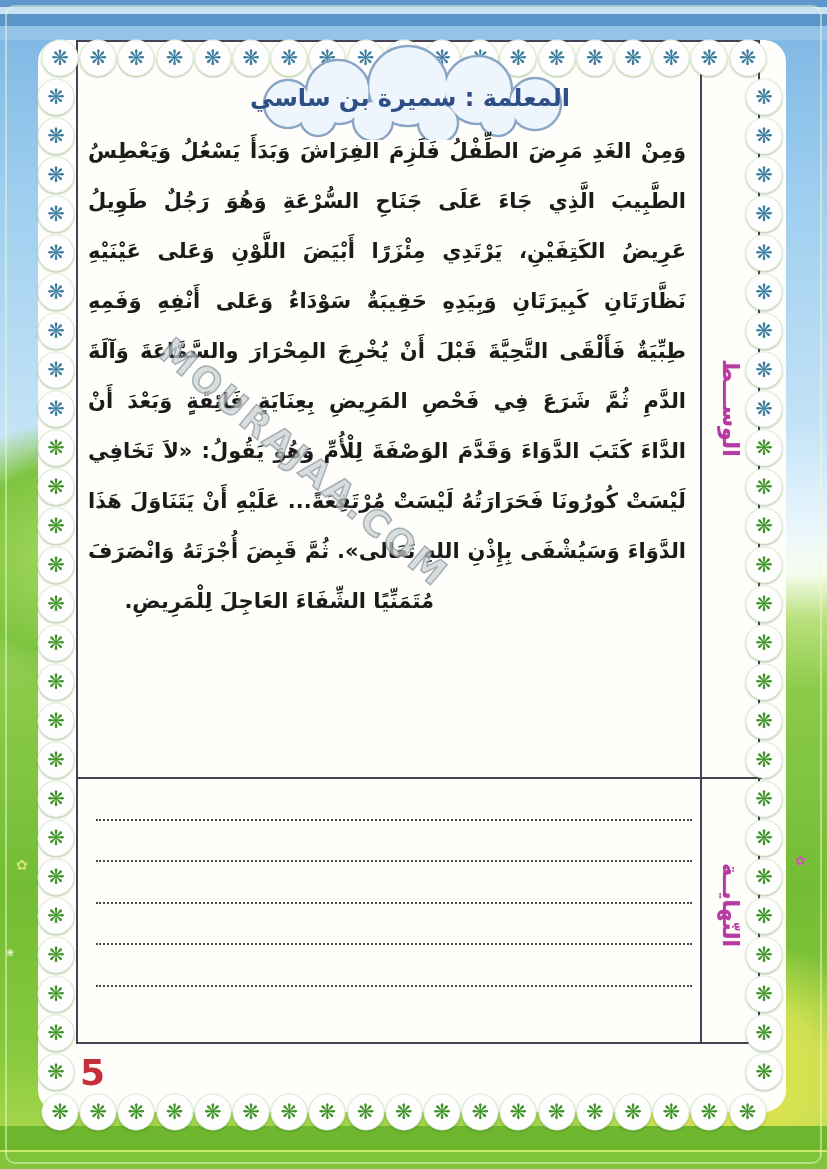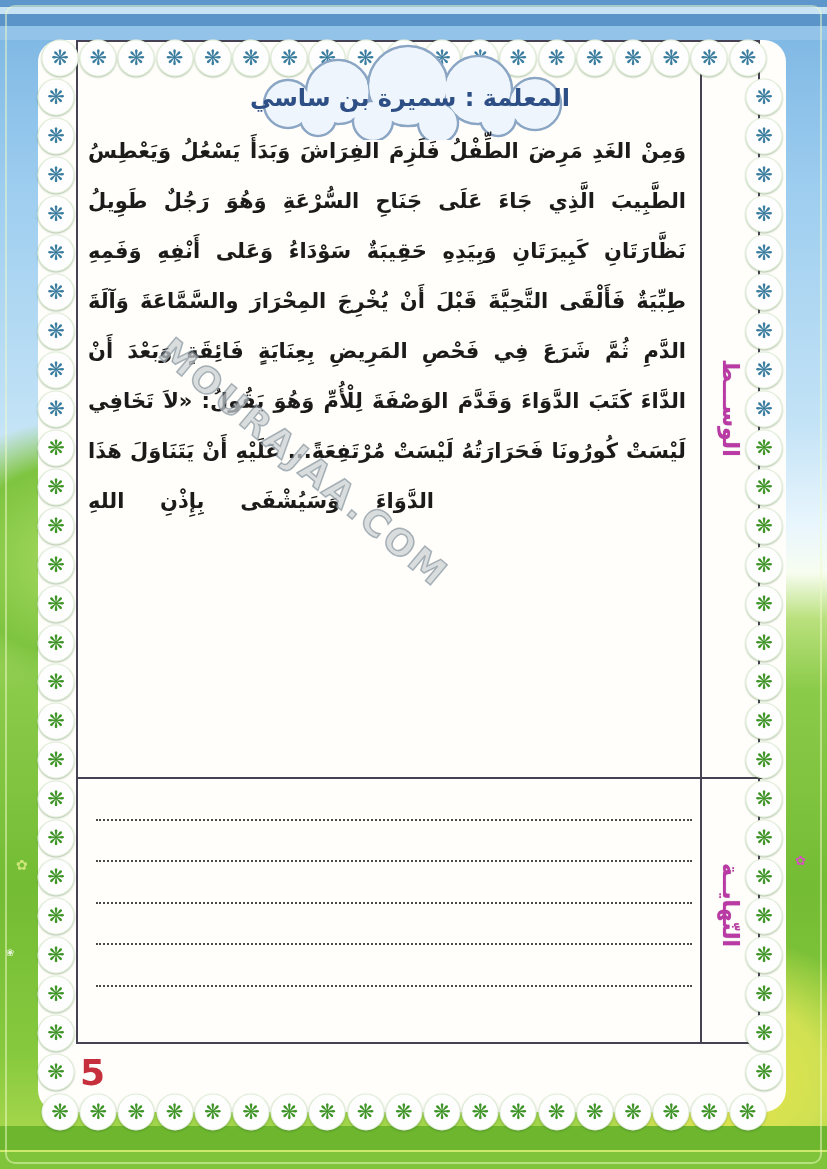--- a/index.html
+++ b/index.html
@@ -387,26 +387,28 @@
       <circle cx="130" cy="77" r="18.5"></circle>
         <circle cx="195" cy="79" r="18.5"></circle>
       <circle cx="255" cy="74" r="16.5"></circle>
     </g>
     <text x="167" y="62" text-anchor="middle" font-size="24" font-weight="bold" fill="#2e4f86" style="direction:rtl;font-family:'DejaVu Sans',sans-serif;">المعلمة : سميرة بن ساسي</text>
   </svg>
 
   <div class="story" id="story-text">
       <div class="story-line">وَمِنْ الغَدِ مَرِضَ الطِّفْلُ فَلَزِمَ الفِرَاشَ وَبَدَأَ يَسْعُلُ وَيَعْطِسُ فَاحْمَرَّ</div>
       <div class="story-line">الطَّبِيبَ الَّذِي جَاءَ عَلَى جَنَاحِ السُّرْعَةِ وَهُوَ رَجُلٌ طَوِيلُ القَامَةِ،</div>
+      <div class="story-line">عَرِيضُ الكَتِفَيْنِ، يَرْتَدِي مِئْزَرًا أَبْيَضَ اللَّوْنِ وَعَلى عَيْنَيْهِ</div>
       <div class="story-line">نَظَّارَتَانِ كَبِيرَتَانِ وَبِيَدِهِ حَقِيبَةٌ سَوْدَاءُ وَعَلى أَنْفِهِ وَفَمِهِ كَمَّامَةٌ</div>
       <div class="story-line">طِبِّيَةٌ فَأَلْقَى التَّحِيَّةَ قَبْلَ أَنْ يُخْرِجَ المِحْرَارَ والسَّمَّاعَةَ وَآلَةَ ضَغْطِ</div>
       <div class="story-line">الدَّمِ ثُمَّ شَرَعَ فِي فَحْصِ المَرِيضِ بِعِنَايَةٍ فَائِقَةٍ وَبَعْدَ أَنْ شَخَّصَ</div>
       <div class="story-line">الدَّاءَ كَتَبَ الدَّوَاءَ وَقَدَّمَ الوَصْفَةَ لِلْأُمِّ وَهُوَ يَقُولُ: «لاَ تَخَافِي</div>
       <div class="story-line">لَيْسَتْ كُورُونَا فَحَرَارَتُهُ لَيْسَتْ مُرْتَفِعَةً... عَلَيْهِ أَنْ يَتَنَاوَلَ هَذَا</div>
       <div class="story-line">الدَّوَاءَ وَسَيُشْفَى بِإِذْنِ اللهِ تَعَالى». ثُمَّ قَبِضَ أُجْرَتَهُ وَانْصَرَفَ</div>
+      <div class="story-line">مُتَمَنِّيًا الشِّفَاءَ العَاجِلَ لِلْمَرِيضِ.</div>
     </div>
 
   <div class="watermark">MOURAJAA.COM</div>
 
   <div class="mlabel mlabel-mid">الوســـط</div>
   <div class="mlabel mlabel-end">النّهايــة</div>
 
   <div class="writing" id="writing-area">
       <div class="dotted-line"></div>
       <div class="dotted-line"></div>

